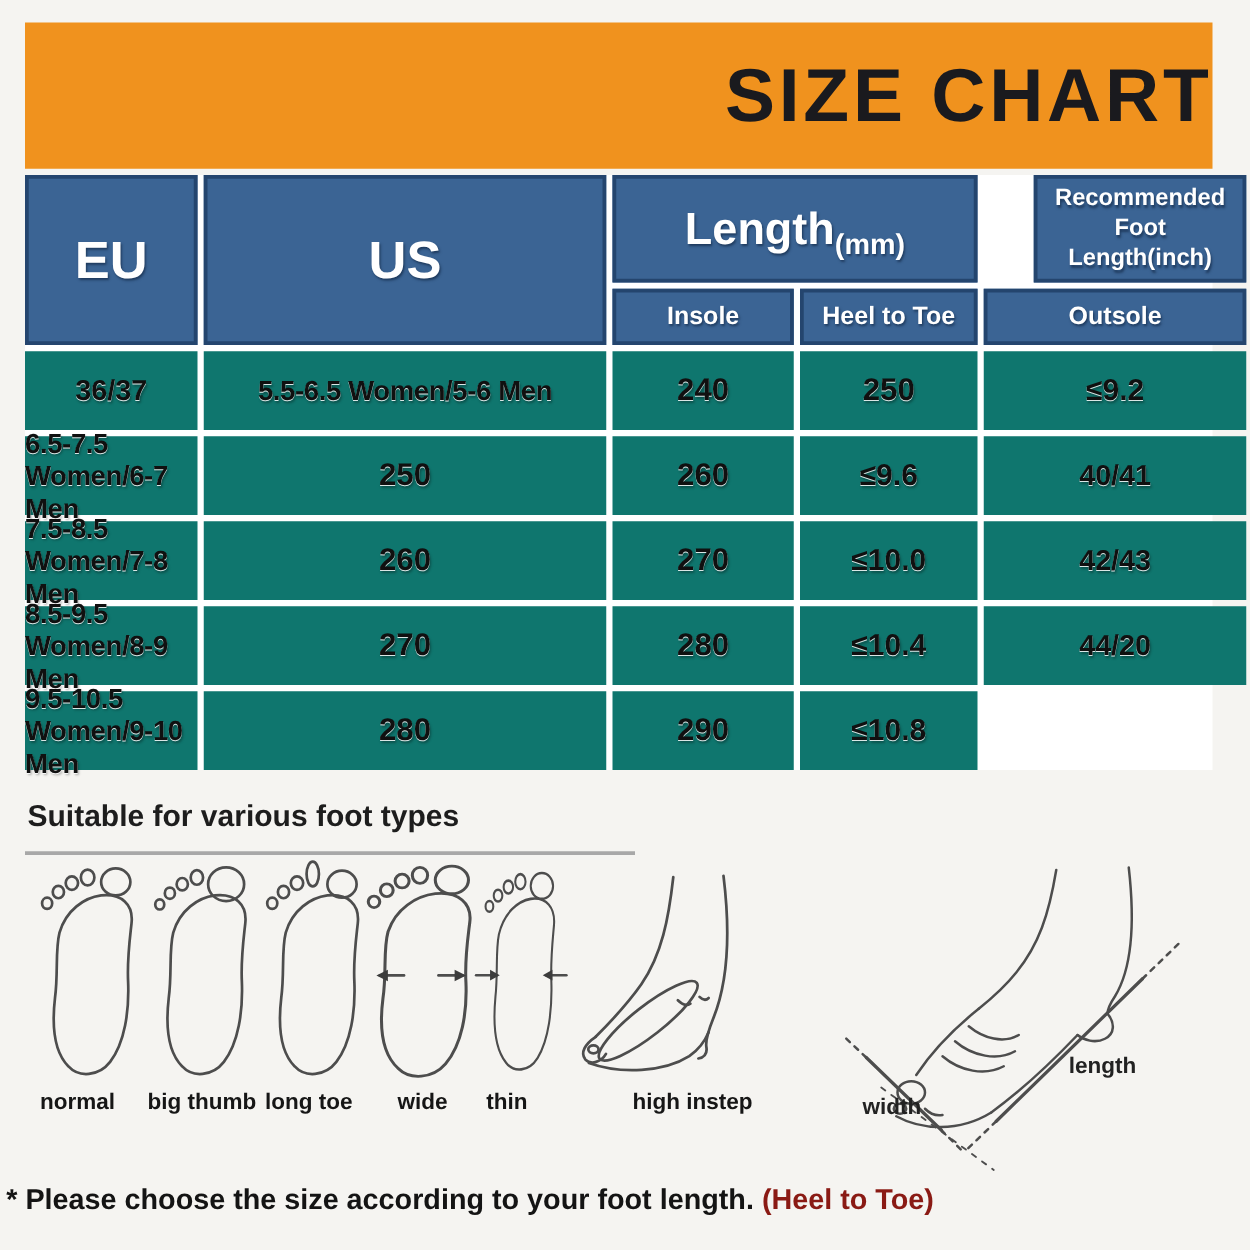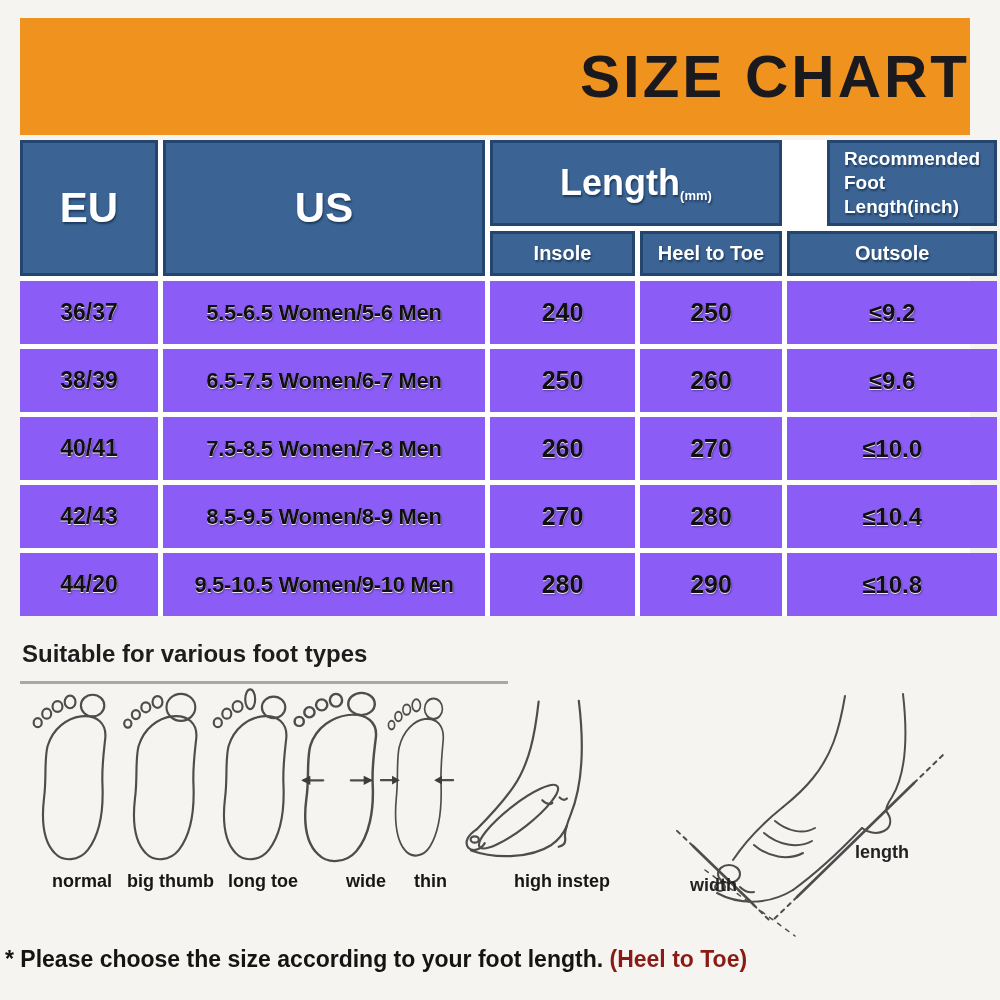--- a/index.html
+++ b/index.html
@@ -26,43 +26,43 @@
     gap:5px;background:#FFFFFF;
   }
   .hcell{
     background:#3B6494;border:3px solid #24456E;box-sizing:border-box;
     color:#FFFFFF;display:flex;align-items:center;justify-content:center;
     text-shadow:1px 2px 2px rgba(8,24,48,.55);
   }
   .span2{grid-row:1 / 3;}
   .h-eu,.h-us{font-size:42px;font-weight:700;}
   .len-main{font-size:36px;font-weight:700;}
-  .len-unit{font-size:13px;font-weight:700;margin-top:24px;}
-  .h-rec{font-size:19px;font-weight:700;line-height:1.25;padding:0 14px;margin-left:40px;}
+  .len-unit{font-size:23px;font-weight:700;margin-top:24px;}
+  .h-rec{font-size:19px;font-weight:700;text-align:center;line-height:1.25;padding:0 14px;margin-left:40px;}
   .h-sub{font-size:20px;font-weight:700;}
   .cell{
-    background:#8b5cf6;color:#101010;box-sizing:border-box;
+    background:#0f766e;color:#101010;box-sizing:border-box;
     display:flex;align-items:center;justify-content:center;font-weight:700;
     text-shadow:0 1px 0 rgba(255,255,255,.85), 1px 2px 2px rgba(0,0,0,.3);
   }
   .eu-val{font-size:23px;}
   .us-val{font-size:22px;letter-spacing:-0.3px;}
   .num-val{font-size:25px;}
   .rec-val{font-size:24px;}
   
   .section-heading{
     position:absolute;left:22px;top:640px;font-size:24px;font-weight:700;color:#1D1D1D;
   }
   .rule{position:absolute;left:20px;top:681px;width:488px;height:3px;background:#A8A8A8;}
   .art{position:absolute;}
   .art path,.art ellipse{stroke:#4D4D4D;stroke-width:2.4;fill:none;stroke-linecap:round;stroke-linejoin:round;}
   .art .fill{fill:#3C3C3C;stroke:none;}
   .art.thin-stroke path,.art.thin-stroke ellipse{stroke-width:2;}
   .foot-label{
-    position:absolute;top:871px;font-size:18px;font-weight:600;color:#161616;text-align:right;
+    position:absolute;top:871px;font-size:18px;font-weight:600;color:#161616;text-align:left;
   }
   .measure-label{position:absolute;font-size:18px;font-weight:600;color:#222;}
   
   .footnote{position:absolute;left:5px;top:946px;font-size:23px;font-weight:700;color:#141414;}
   .footnote .hl{color:#8A1A14;}
 </style>
 </head>
 <body>
 
 <div class="banner">
@@ -80,21 +80,20 @@
   <div class="hcell h-sub">Insole</div>
   <div class="hcell h-sub">Heel to Toe</div>
   <div class="hcell h-sub">Outsole</div>
 
   <div class="cell eu-val">36/37</div>
   <div class="cell us-val">5.5-6.5 Women/5-6 Men</div>
   <div class="cell num-val">240</div>
   <div class="cell num-val">250</div>
   <div class="cell rec-val">≤9.2</div>
 
-  <div class="cell eu-val">38/39</div>
   <div class="cell us-val">6.5-7.5 Women/6-7 Men</div>
   <div class="cell num-val">250</div>
   <div class="cell num-val">260</div>
   <div class="cell rec-val">≤9.6</div>
 
   <div class="cell eu-val">40/41</div>
   <div class="cell us-val">7.5-8.5 Women/7-8 Men</div>
   <div class="cell num-val">260</div>
   <div class="cell num-val">270</div>
   <div class="cell rec-val">≤10.0</div>

